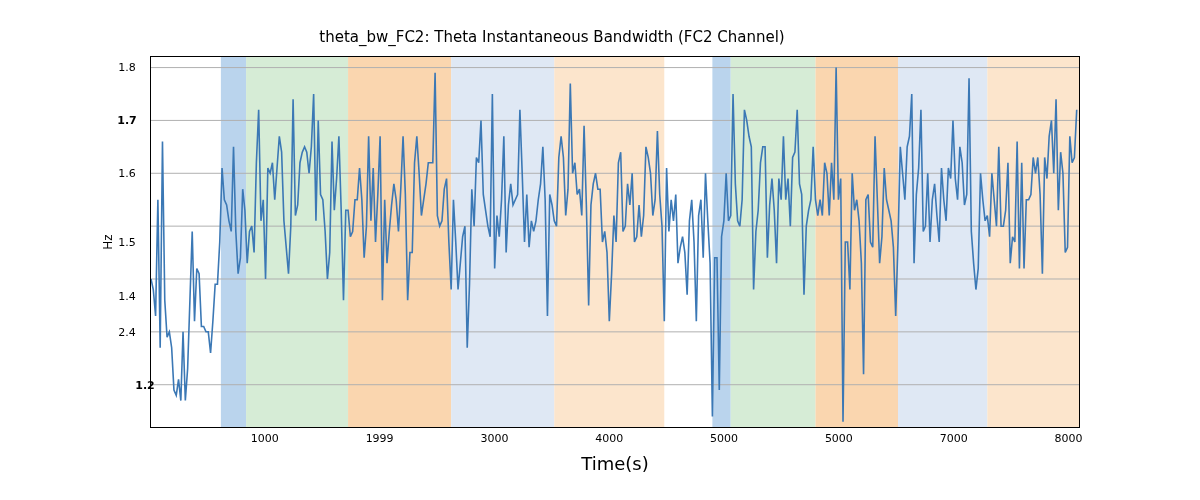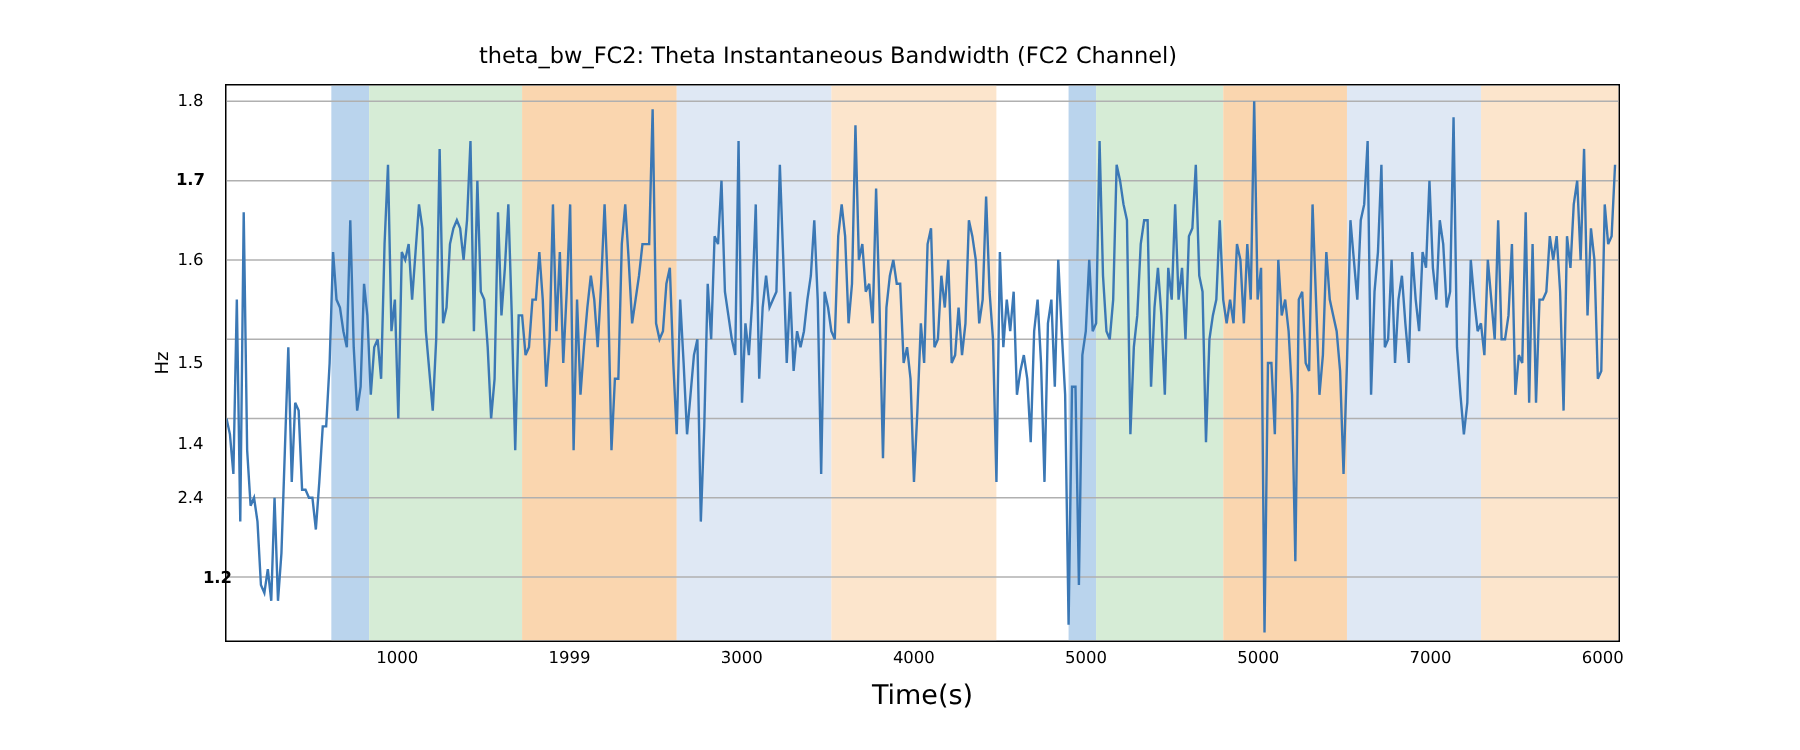--- a/index.html
+++ b/index.html
@@ -108,21 +108,21 @@
   </div>
 
   <div id="xticks">
       <div class="xtick" style="left: 264.815px;">1000</div>
       <div class="xtick" style="left: 379.63px;">1999</div>
       <div class="xtick" style="left: 494.444px;">3000</div>
       <div class="xtick" style="left: 609.259px;">4000</div>
       <div class="xtick" style="left: 724.074px; text-align: center;">5000</div>
       <div class="xtick" style="left: 838.889px;">5000</div>
       <div class="xtick" style="left: 953.704px;">7000</div>
-      <div class="xtick" style="left: 1068.52px;">6000</div>
+      <div class="xtick" style="left: 1068.52px;">8000</div>
     </div>
   <div id="yticks">
       <div class="ytick" style="left: 130px; top: 385.486px; font-weight: bold;">1.2</div>
       <div class="ytick" style="left: 112px; top: 332.343px;">2.4</div>
       <div class="ytick" style="left: 112px; top: 296px;">1.4</div>
       <div class="ytick" style="left: 112px; top: 226.057px; margin-top: 16px;">1.5</div>
       <div class="ytick" style="left: 112px; top: 172.914px;">1.6</div>
       <div class="ytick" style="left: 112px; top: 119.771px; font-weight: bold;">1.7</div>
       <div class="ytick" style="left: 112px; top: 66.6286px;">1.8</div>
     </div>

